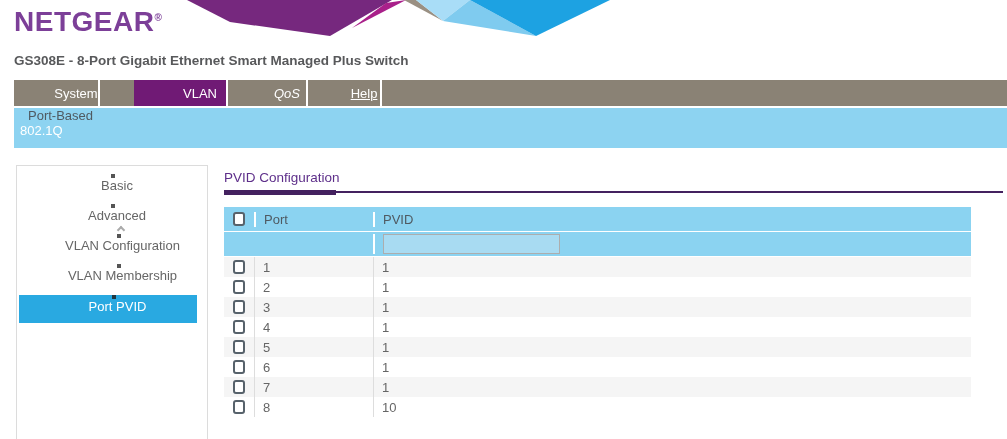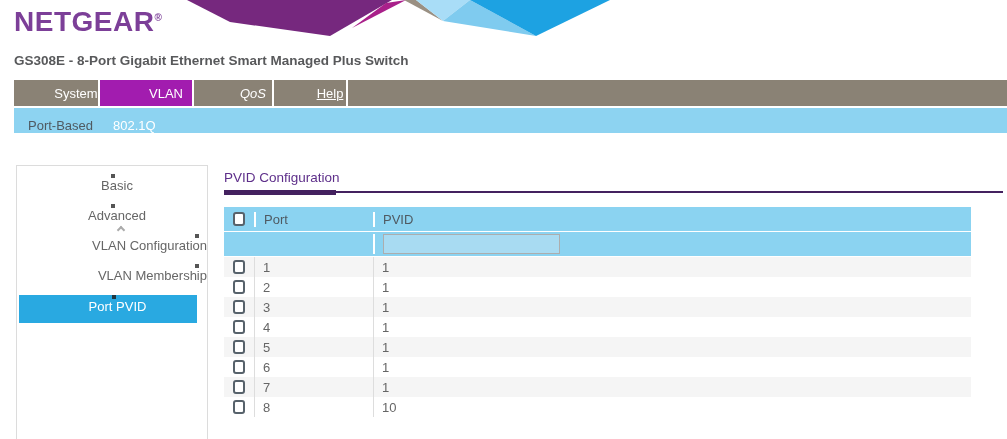--- a/index.html
+++ b/index.html
@@ -29,39 +29,39 @@
     background:#8A8275; display:flex;
   }
   .nav-tab {
     height:26px; display:flex; align-items:center; justify-content:center;
     color:#fff; border-right:2px solid #fff; cursor:pointer;padding-left:40px;
   }
   .nav-tab:nth-child(1){ width:86px; }
   .nav-tab:nth-child(2){ width:94px; }
   .nav-tab:nth-child(3){ width:80px;font-style:italic; }
   .nav-tab:nth-child(4){ width:74px;text-decoration:underline; }
-  .nav-tab.active { background:#a21caf; }
+  .nav-tab.active { background:#701a75;margin-left:34px; }
 
   .subnav {
-    position:absolute; left:14px; top:108px; width:993px; height:25px;
-    background:#8DD3F1; display:flex; align-items:flex-end;
+    position:absolute; left:14px; top:108px; width:993px; height:40px;
+    background:#8DD3F1; display:flex; align-items:flex-start;flex-direction:column;
   }
   .subnav-item { padding:0 14px; color:#4F5A62; cursor:pointer; }
   .subnav-item.active { color:#ffffff; padding-left:6px; }
 
   
   .sidebar {
     position:absolute; left:16px; top:165px; width:192px; bottom:-2px;
     background:#fff; border:1px solid #DCDCDC; padding-top:8px;
   }
   .sb-item {
     height:30px; display:flex; align-items:center;
     color:#666; cursor:pointer; padding-left:10px;flex-direction:column;
   }
-  .sb-item.sub { padding-left:21px;align-items:flex-end; }
+  .sb-item.sub { padding-left:21px; }
   .bullet { width:4px; height:4px; background:#555; margin-right:8px; flex:none; }
   .sb-item.selected {
     background:#29A9E1; color:#fff; height:28px; margin:1px 10px 1px 2px;
     padding-left:19px;
   }
   .sb-item.selected .bullet { background:#203741; }
   .caret-up {
     width:6px; height:6px; margin-left:8px; margin-top:4px; flex:none;
     border-left:2px solid #ABABAB; border-top:2px solid #ABABAB;
     transform:rotate(45deg);

